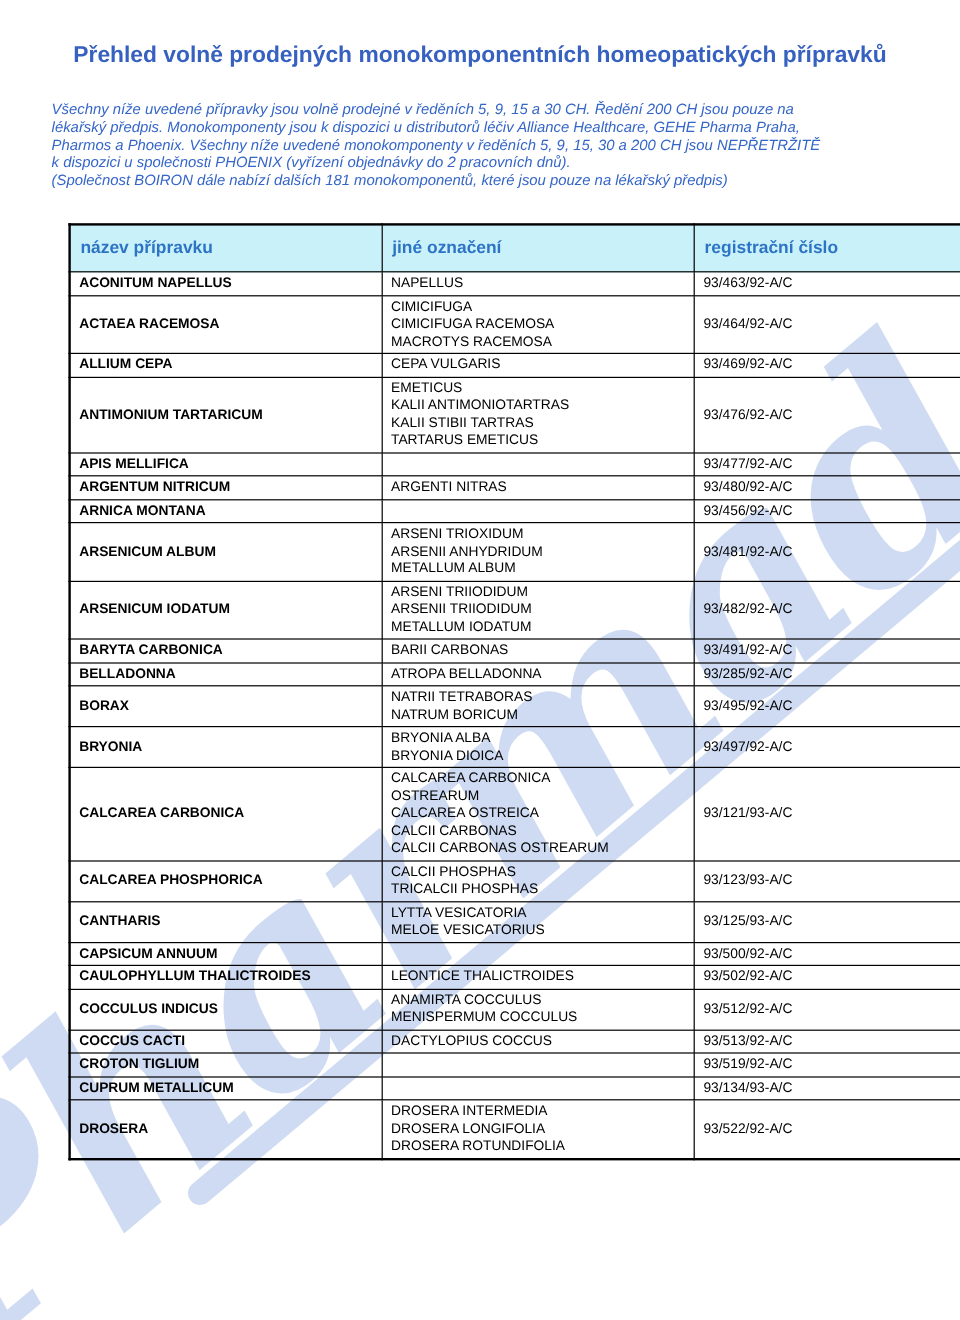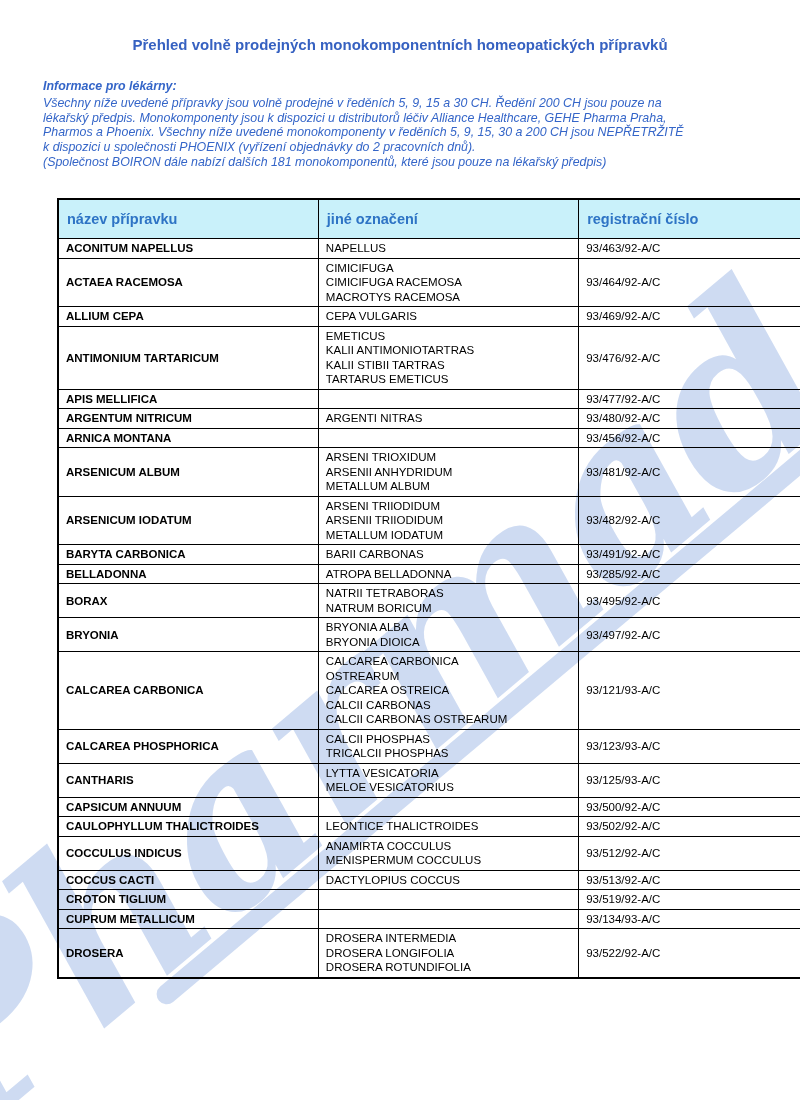--- a/index.html
+++ b/index.html
@@ -47,21 +47,21 @@
     border-radius:12px;
     background:var(--wm-blue);
     transform:rotate(-40deg);
     transform-origin:center;
   }
   
   .content{position:relative;z-index:1;}
   .title{
     padding-top:36px;
     text-align:center;
-    font-size:15px;
+    font-size:19px;
     font-weight:bold;
     color:var(--title-blue);
   }
   .info{
     margin:26px 42px 0 43px;
     color:var(--info-blue);
     font-style:italic;
     font-size:12.4px;
     line-height:14.8px;
   }
@@ -110,21 +110,20 @@
   <div class="watermark-layer">
     <div class="wm-swoosh"></div>
     <div class="wm-text">Pharmadata s. r. o.</div>
   </div>
 
   <div class="content">
 
     <h1 class="title">Přehled volně prodejných monokomponentních homeopatických přípravků</h1>
 
     <div class="info">
-      <div class="info-heading">Informace pro lékárny:</div>
       <div class="info-paragraph">Všechny níže uvedené přípravky jsou volně prodejné v ředěních 5, 9, 15 a 30 CH. Ředění 200 CH jsou pouze na
 lékařský předpis. Monokomponenty jsou k dispozici u distributorů léčiv Alliance Healthcare, GEHE Pharma Praha,
 Pharmos a Phoenix. Všechny níže uvedené monokomponenty v ředěních 5, 9, 15, 30 a 200 CH jsou NEPŘETRŽITĚ
 k dispozici u společnosti PHOENIX (vyřízení objednávky do 2 pracovních dnů).</div>
       <div class="info-note">(Společnost BOIRON dále nabízí dalších 181 monokomponentů, které jsou pouze na lékařský předpis)</div>
     </div>
 
     <table class="products-table">
       <colgroup>
           <col>

